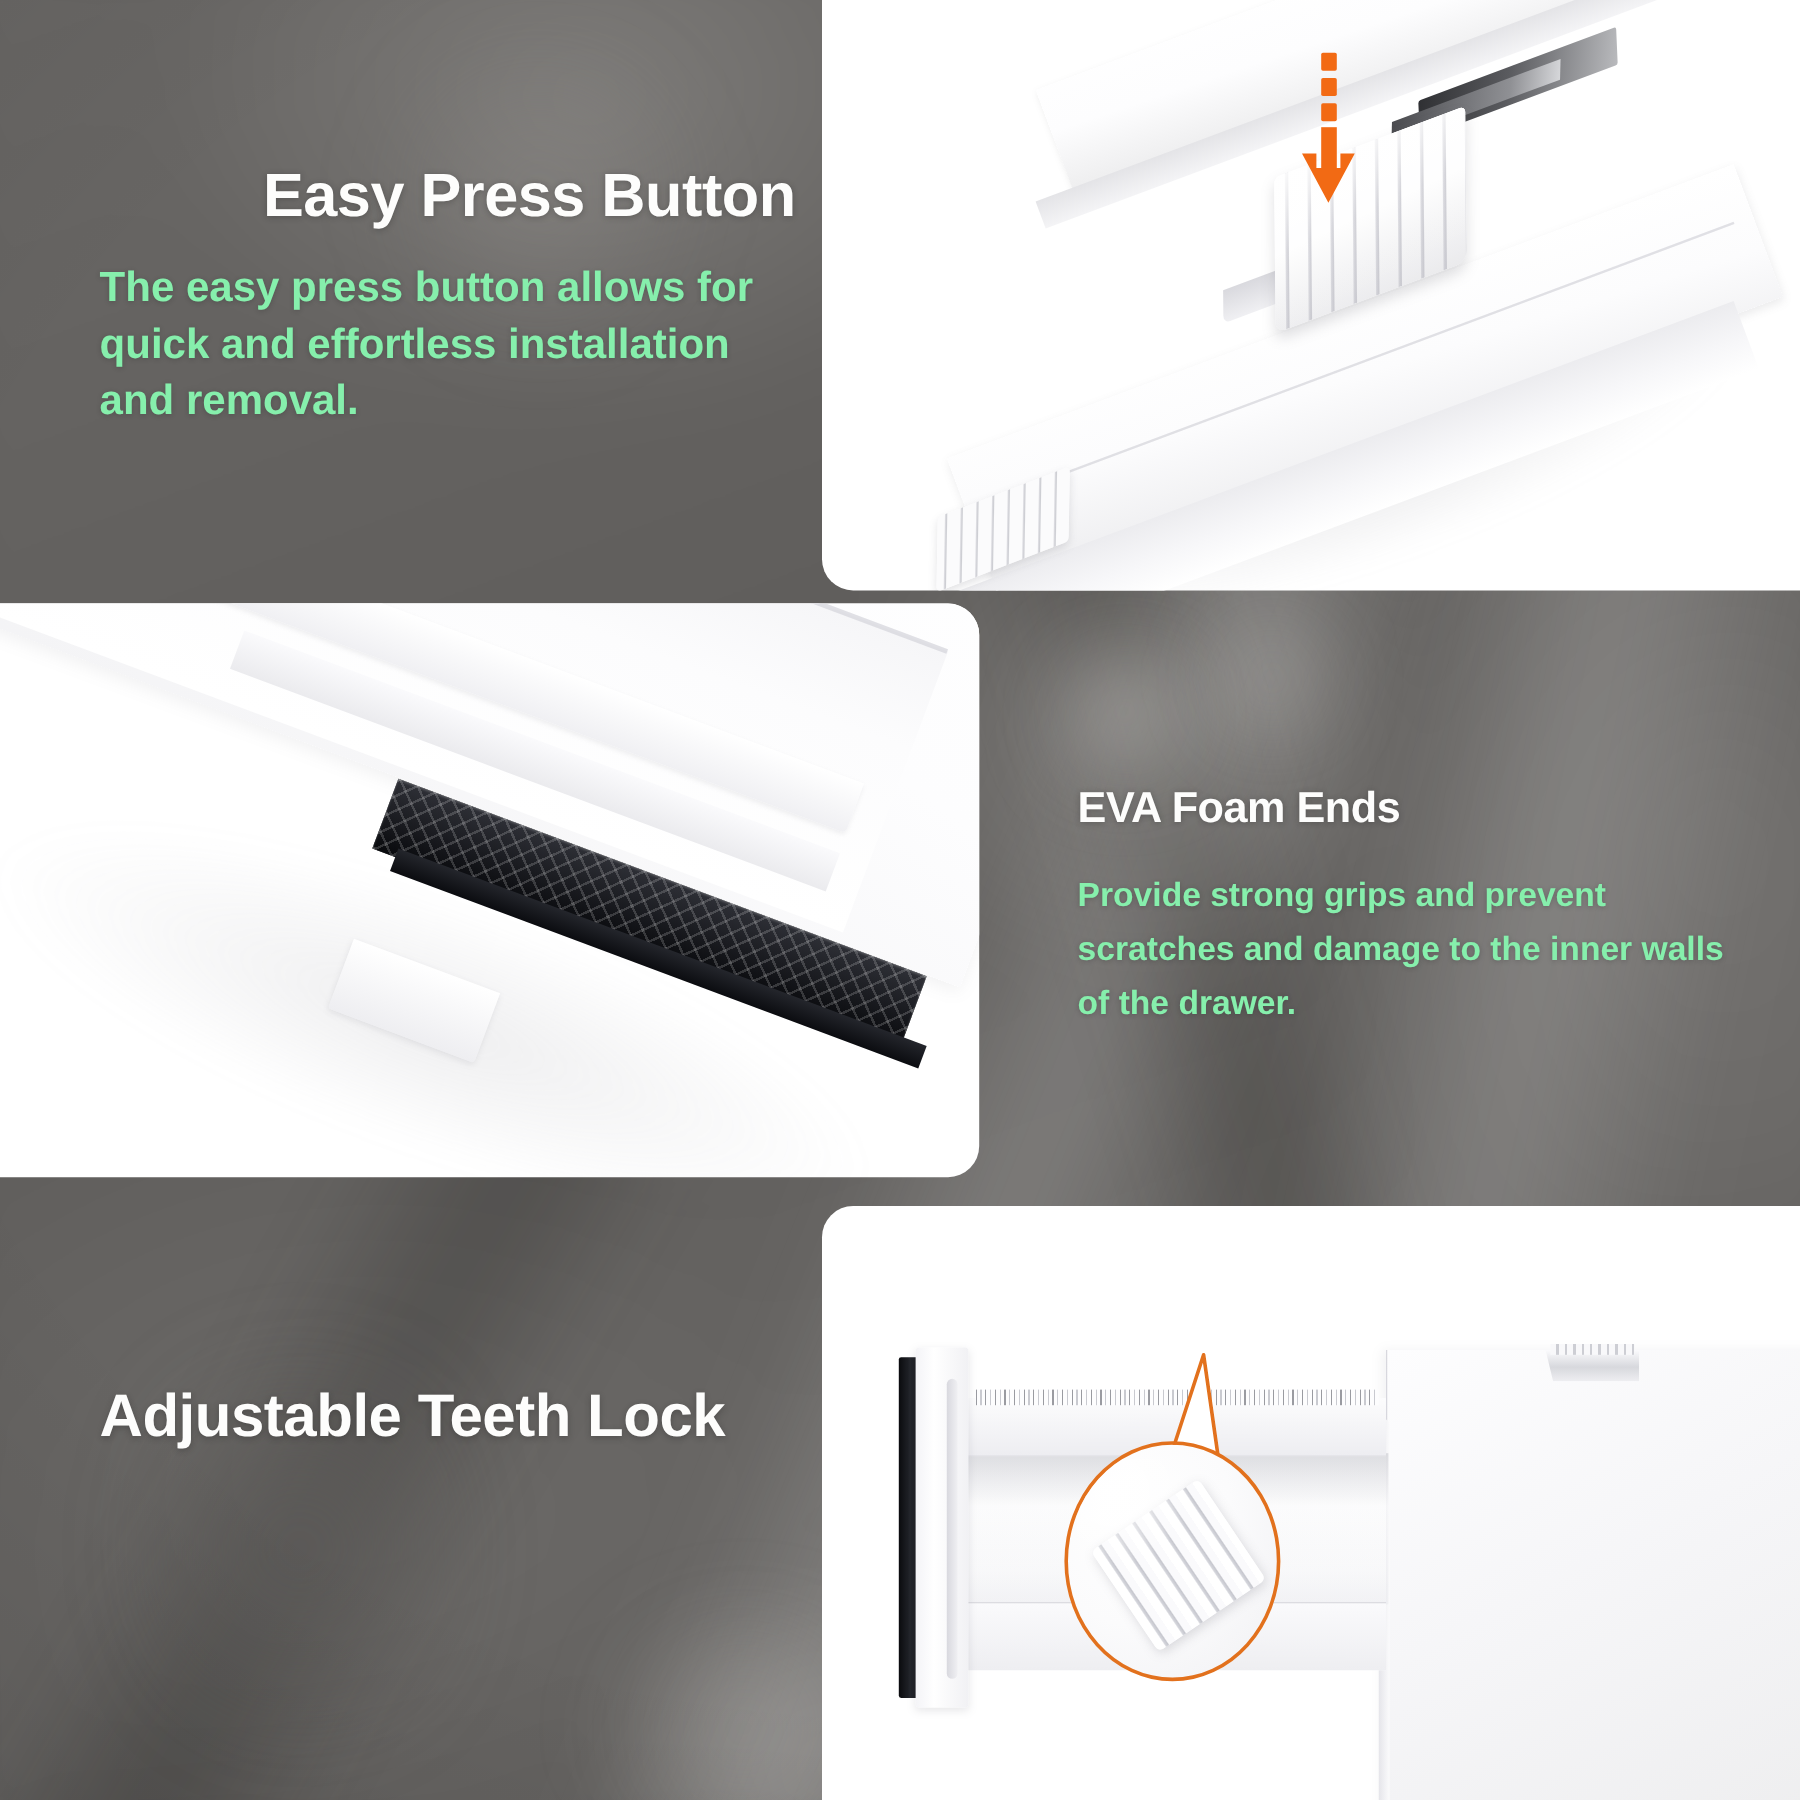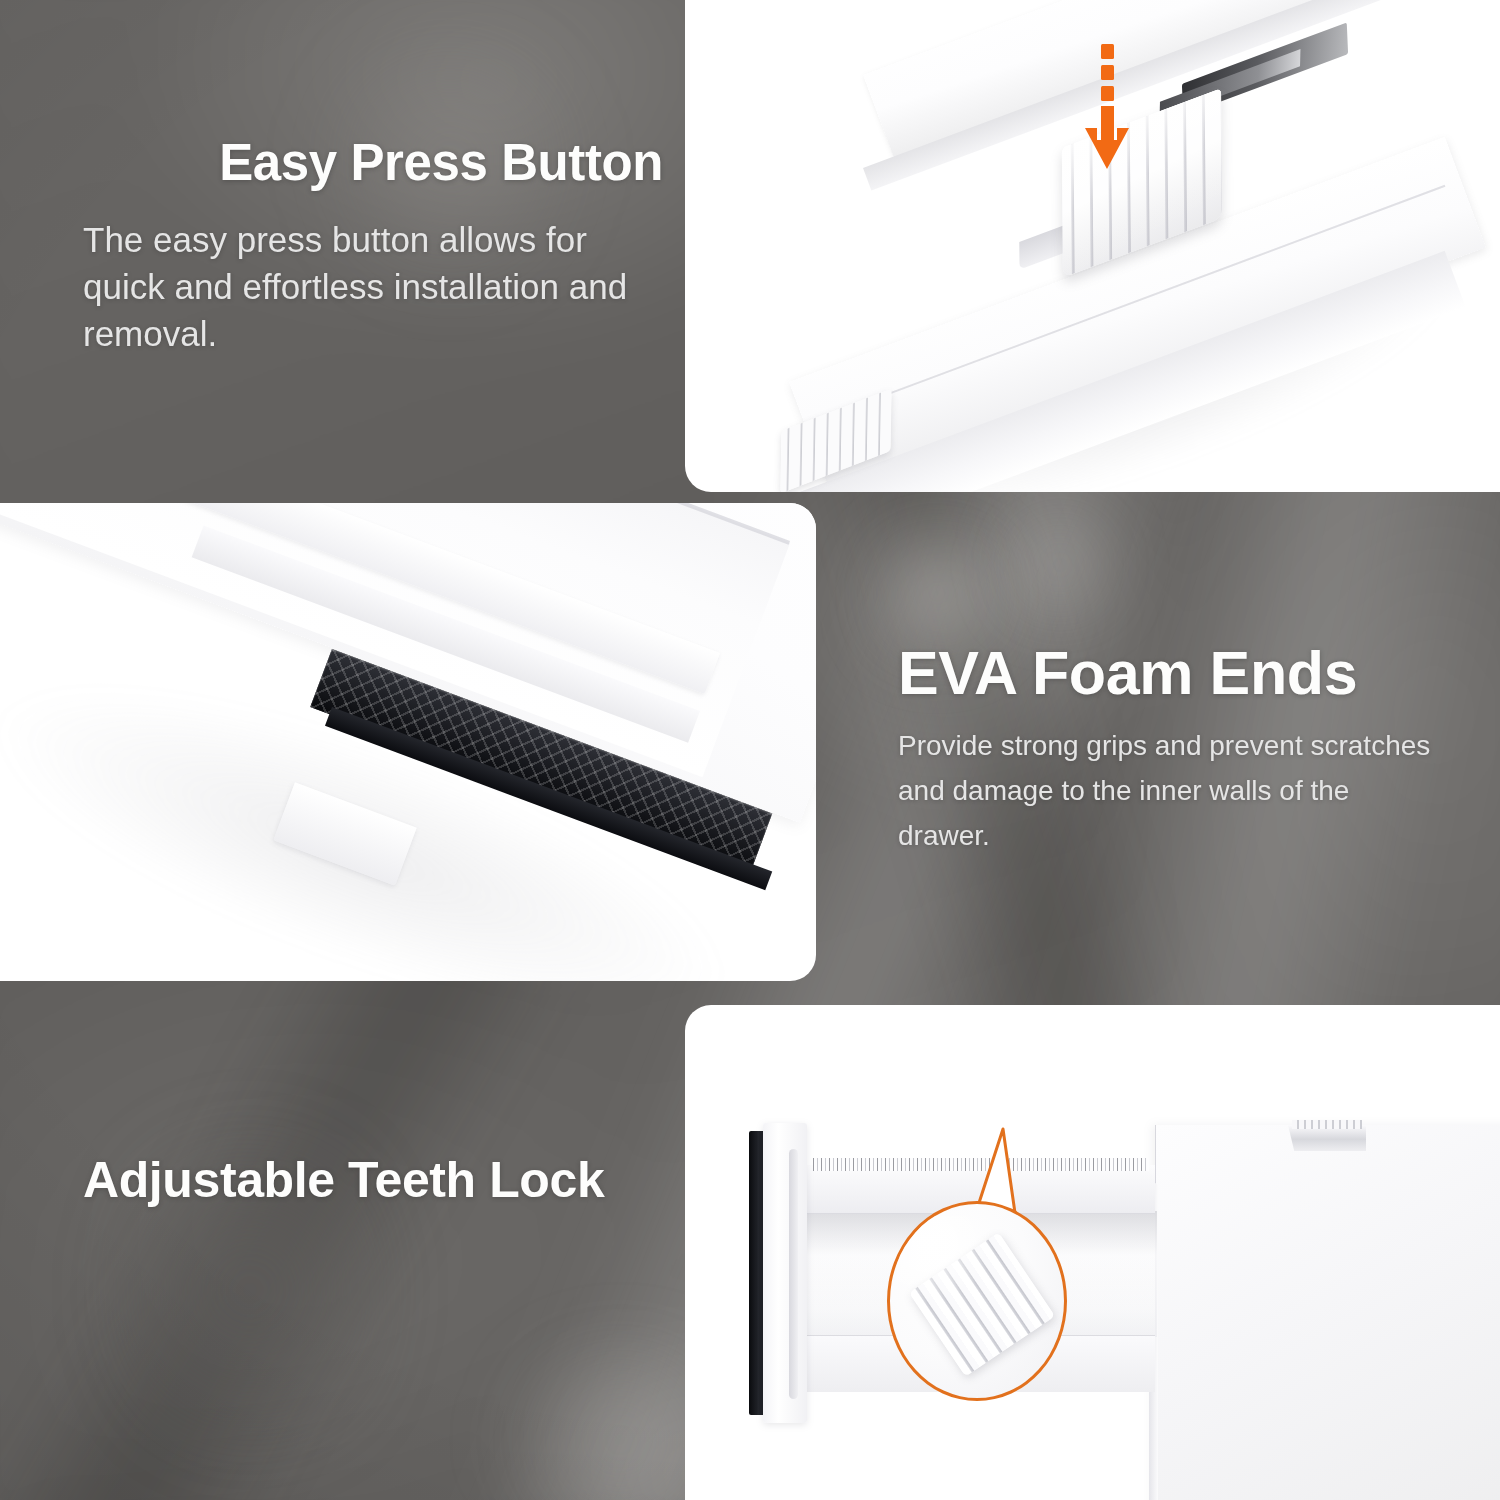--- a/index.html
+++ b/index.html
@@ -329,30 +329,30 @@
   .textblock { position: absolute; }
   .tb-title {
     margin: 0;
     color: #fdfdfc;
     font-weight: 700;
     letter-spacing: -.4px;
     text-shadow: 0 1px 5px rgba(30,30,30,.30);
   }
   .tb-body {
     margin: 0;
-    color: #e5e5e5;
-    font-weight: 400;
+    color: #86efac;
+    font-weight: 700;
     text-shadow: 0 1px 4px rgba(30,30,30,.26);
   }
   #text-press { left: 83px; top: 134px; width: 580px; }
   #text-press .tb-title { font-size: 51px; line-height: 58px; text-align: right; }
   #text-press .tb-body  { font-size: 35px; line-height: 47px; margin-top: 24px; }
 
   #text-foam { left: 898px; top: 645px; width: 548px; }
-  #text-foam .tb-title { font-size: 61px; line-height: 56px; }
+  #text-foam .tb-title { font-size: 36px; line-height: 56px; }
   #text-foam .tb-body  { font-size: 28px; line-height: 45px; margin-top: 22px; }
 
   #text-teeth { left: 83px; top: 1152px; width: 580px; }
   #text-teeth .tb-title { font-size: 50px; line-height: 56px; }
   #text-teeth .tb-body  { font-size: 34px; line-height: 45px; margin-top: 24px; }
 </style>
 </head>
 <body>
 
 <div id="stage">

